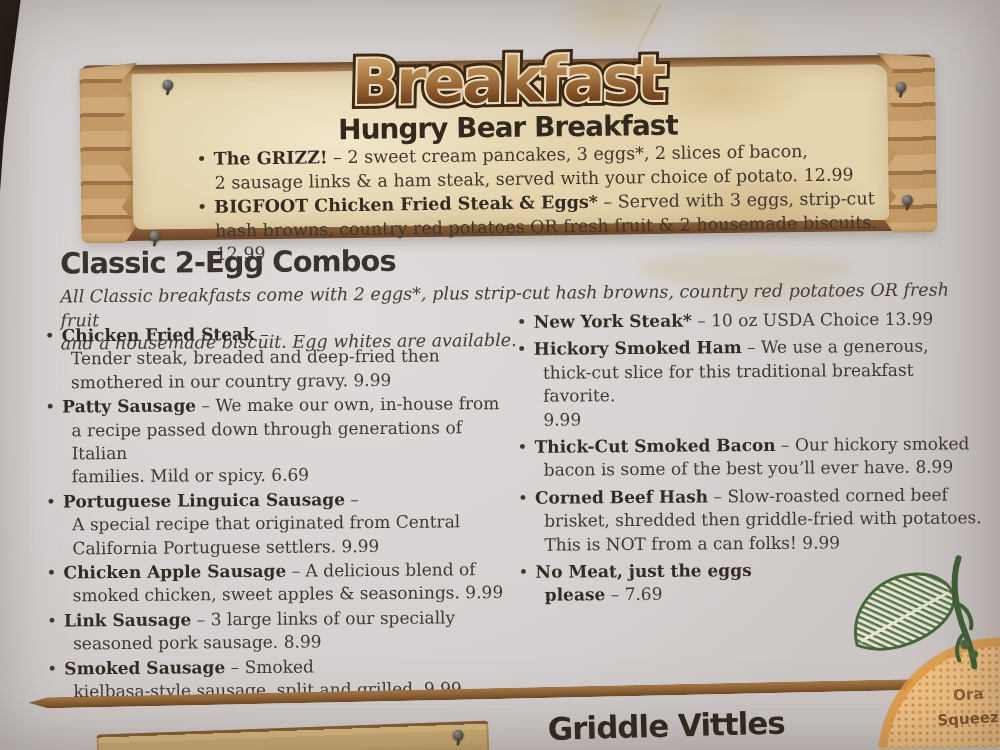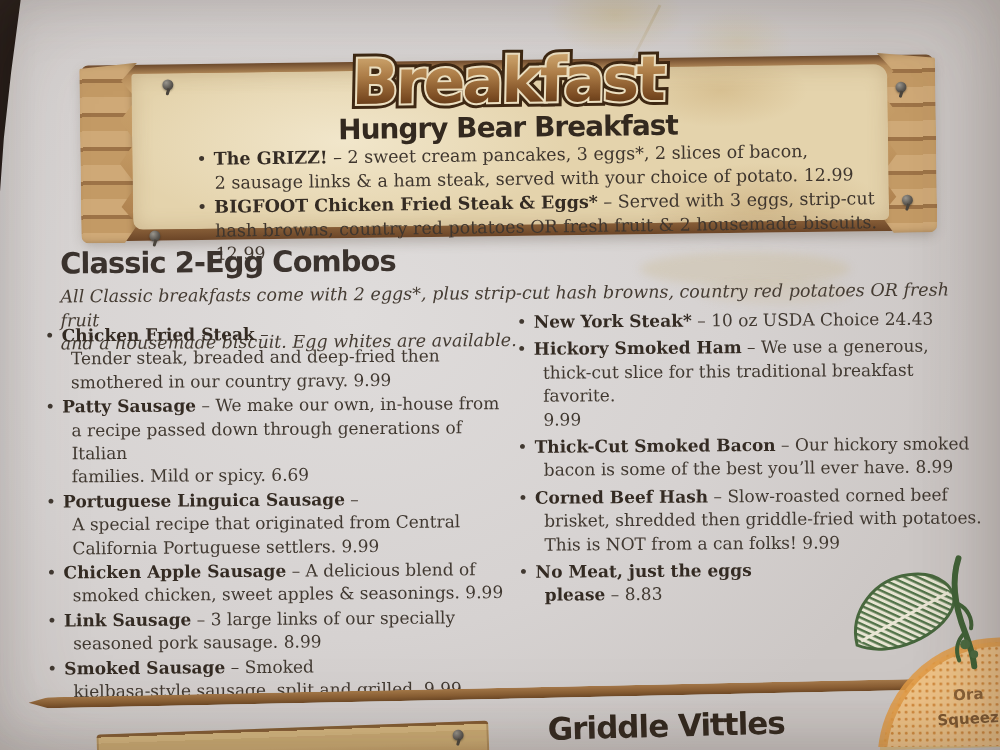--- a/index.html
+++ b/index.html
@@ -208,21 +208,21 @@
 kielbasa-style sausage, split and grilled.</span>
         <span class="price">9.99</span>
       </li>
     </ul>
 
     <ul class="menu-col col-right">
       <li>
         <span class="bullet">•</span><span class="name">New York Steak*</span>
         <span class="dash">–</span>
         <span class="desc">10 oz USDA Choice</span>
-        <span class="price">24.43</span>
+        <span class="price">13.99</span>
       </li>
       <li>
         <span class="bullet">•</span><span class="name">Hickory Smoked Ham</span>
         <span class="dash">–</span>
         <span class="desc">We use a generous,
 thick-cut slice for this traditional breakfast favorite.
 </span>
         <span class="price">9.99</span>
       </li>
       <li>
@@ -238,21 +238,21 @@
         <span class="desc">Slow-roasted corned beef
 brisket, shredded then griddle-fried with potatoes.
 This is NOT from a can folks!</span>
         <span class="price">9.99</span>
       </li>
       <li>
         <span class="bullet">•</span><span class="name">No Meat, just the eggs
 please</span>
         <span class="dash">–</span>
         <span class="desc"></span>
-        <span class="price">8.83</span>
+        <span class="price">7.69</span>
       </li>
     </ul>
 
     <div class="divider"></div>
     <div class="bottom-sign">
       <span class="nail" style="left:356px; top:8px;"></span>
     </div>
     <div class="bottom-strip-right"></div>
     <div class="next-title">Griddle Vittles</div>
 

